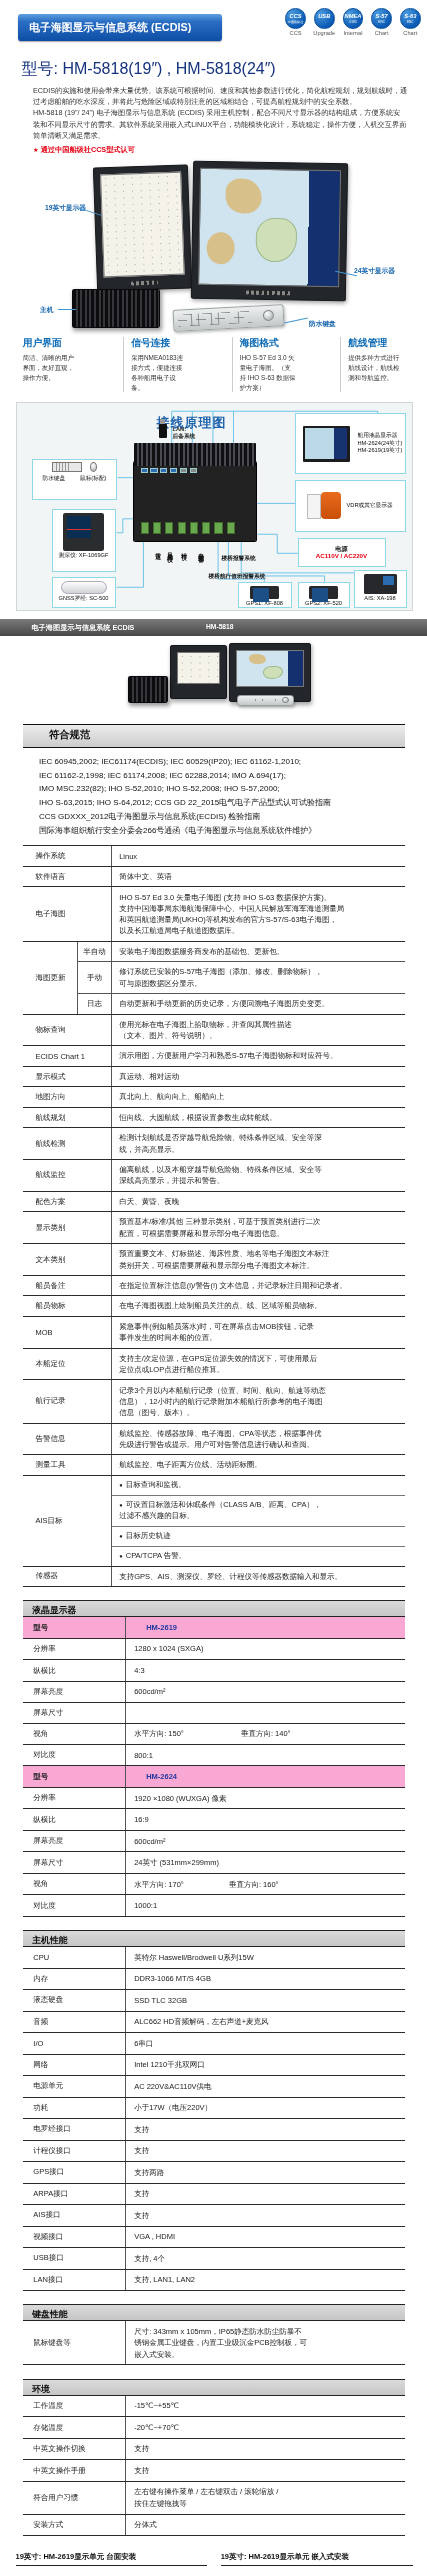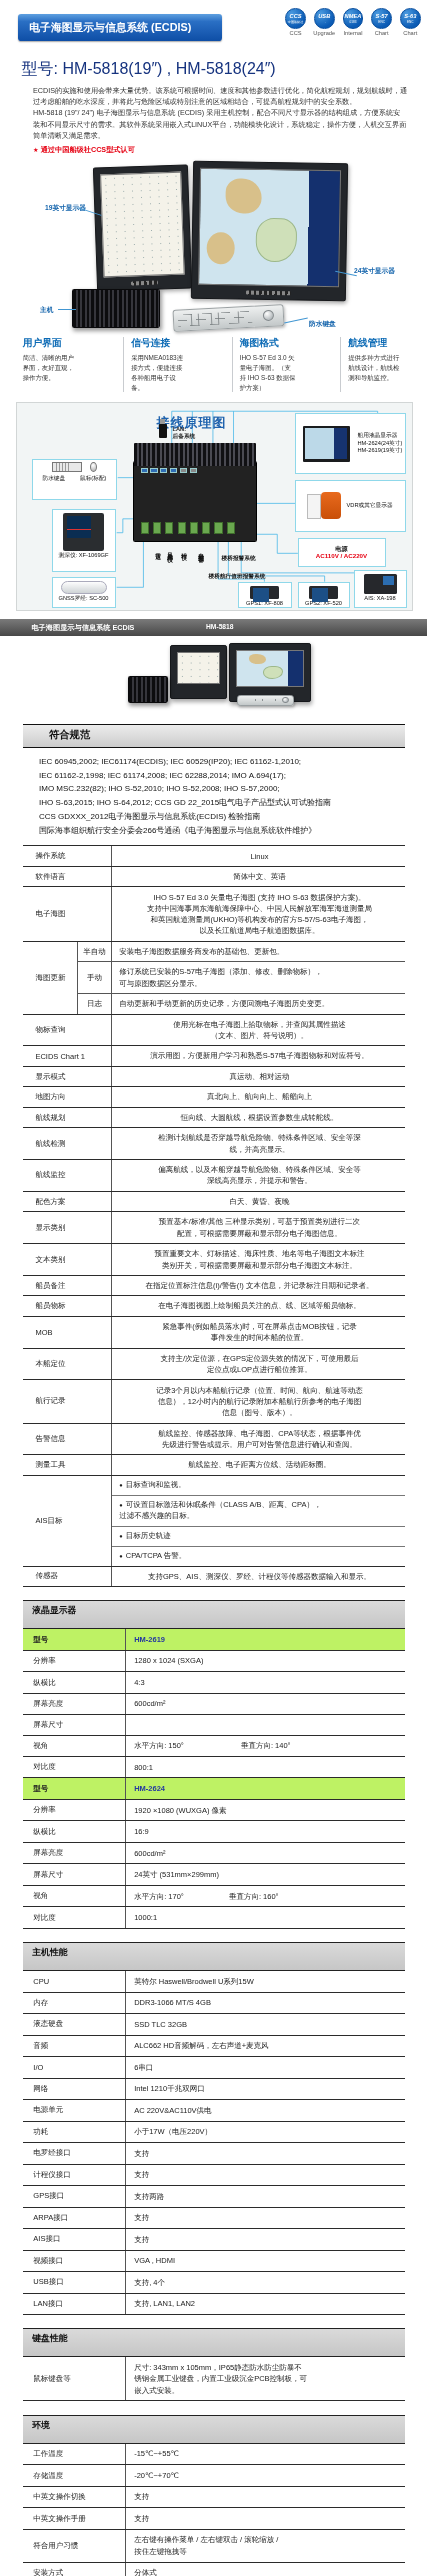--- a/index.html
+++ b/index.html
@@ -103,42 +103,42 @@
   
   .comp-bar { margin:13.4px 23px 0 23px; height:24px; background:linear-gradient(180deg,#ececec,#cccccc);
     border-top:1.5px solid #111; border-bottom:1.5px solid #111; font-size:10.3px; font-weight:bold; line-height:20.6px; padding-left:26px; color:#111; }
   .comp-text { margin:7.2px 23px 0 39px; font-size:8px; line-height:13.7px; color:#111; }
 
   
   .sw-table { margin:8.2px 23px 0 23px; border-top:1px solid #2b2b2b; border-bottom:1px solid #2b2b2b; font-size:7.5px; }
   .sw-row { display:flex; border-bottom:1px solid #2b2b2b; }
   .sw-row:last-child { border-bottom:none; }
   .sw-label { width:89px; padding:4.1px 3.1px 4.1px 12.4px; border-right:0.5px solid #555; display:flex; align-items:center; }
-  .sw-val { flex:1; padding:4.1px 5.2px 4.1px 7.2px; line-height:11.3px; display:flex; flex-direction:column; justify-content:center;text-align:center; }
+  .sw-val { flex:1; padding:4.1px 5.2px 4.1px 7.2px; line-height:11.3px; display:flex; flex-direction:column; justify-content:center; }
   .sw-subwrap { flex:1; display:flex; flex-direction:column; }
   .sw-sub { display:flex; border-bottom:0.5px solid #555; }
   .sw-sub:last-child { border-bottom:none; }
   .sw-subkey { width:34px; padding:4.1px 2.1px; display:flex; align-items:center; justify-content:center; border-right:0.5px solid #555;text-align:right; }
   .sw-subval { flex:1; padding:4.1px 5.2px 4.1px 7.2px; line-height:11.3px; display:flex; flex-direction:column; justify-content:center; }
   .sw-bullets { flex:1; display:flex; flex-direction:column; }
   .sw-bullet { padding:4.1px 5.2px 4.1px 7.2px; border-bottom:0.5px solid #777; line-height:10.8px; }
   .sw-bullet:last-child { border-bottom:none; }
   .sw-bullet .dot { margin-right:3.1px; font-size:5.7px; }
   .sw-label.narrow { width:55px; }
 
   
   .spec { margin:13.4px 23px 0 23px; border-bottom:1px solid #2b2b2b; font-size:7.5px; }
-  .spec-h { height:29px; background:linear-gradient(180deg,#dadada,#c6c6c6); border-top:1.5px solid #222; border-bottom:1px solid #222;
+  .spec-h { height:17px; background:linear-gradient(180deg,#dadada,#c6c6c6); border-top:1.5px solid #222; border-bottom:1px solid #222;
     font-size:8.8px; font-weight:bold; line-height:18.5px; padding-left:9.3px; color:#111; }
   .spec-row { display:flex; border-bottom:1px solid #2b2b2b; }
   .spec-row:last-child { border-bottom:none; }
   .spec-label { width:103px; padding:4.6px 3.1px 4.6px 10.3px; border-right:0.5px solid #555; display:flex; align-items:center; }
   .spec-val { flex:1; padding:4.6px 5.2px 4.6px 8.2px; line-height:11.3px; display:flex; flex-direction:column; justify-content:center; }
   .spec-val .v2 { display:inline-block; }
-  .spec-row.model { background:#bef264; }
+  .spec-row.model { background:#f9a8d4;gap:12px; }
   .spec-row.model .spec-label { font-weight:bold; }
   .spec-row.model .spec-val { color:#2438a0; font-weight:bold; }
 
   
   .drawings { margin:15.5px 15.5px 0 15.5px; display:grid; grid-template-columns:1fr 1fr; column-gap:13.4px; row-gap:13.4px; }
   .dw-title { font-size:7.5px; font-weight:bold; color:#111; padding-bottom:3.1px; border-bottom:1px solid #222; margin-bottom:4.1px; }
 </style>
 </head>
 <body>
 

